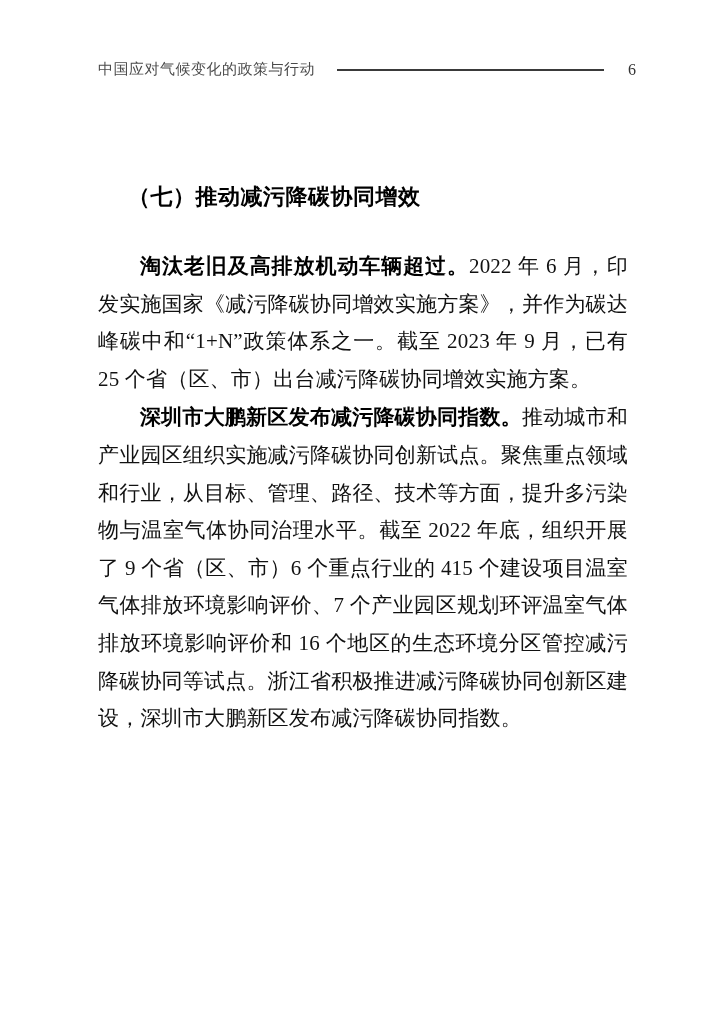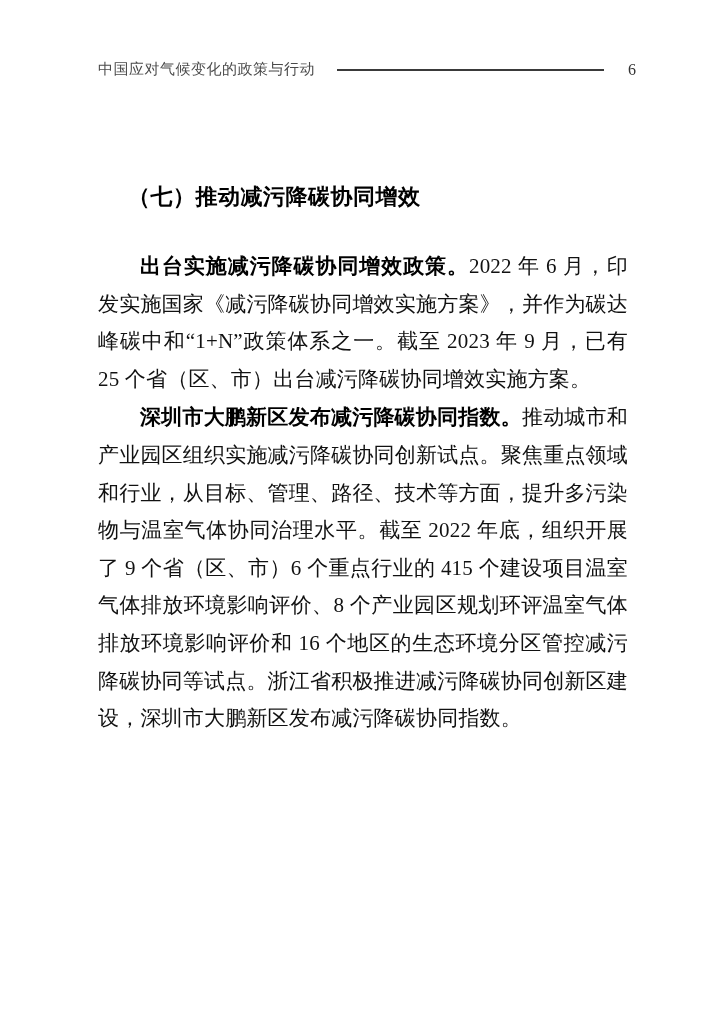--- a/index.html
+++ b/index.html
@@ -85,23 +85,23 @@
     <span class="header-title">中国应对气候变化的政策与行动</span>
     <span class="header-rule"></span>
     <span class="header-page-number">6</span>
   </div>
 
   <div class="content">
 
     <h2 class="section-heading">（七）推动减污降碳协同增效</h2>
 
     <p class="body-paragraph">
-      <span class="paragraph-lead">出台实施减污降碳协同增效政策。</span><span>2022 年 6 月，印发实施国家《减污降碳协同增效实施方案》，并作为碳达峰碳中和“1+N”政策体系之一。截至 2023 年 9 月，已有 25 个省（区、市）出台减污降碳协同增效实施方案。</span>
+      <span class="paragraph-lead">淘汰老旧及高排放机动车辆超过。</span><span>2022 年 6 月，印发实施国家《减污降碳协同增效实施方案》，并作为碳达峰碳中和“1+N”政策体系之一。截至 2023 年 9 月，已有 25 个省（区、市）出台减污降碳协同增效实施方案。</span>
     </p>
 
     <p class="body-paragraph">
-      <span class="paragraph-lead">深圳市大鹏新区发布减污降碳协同指数。</span><span>推动城市和产业园区组织实施减污降碳协同创新试点。聚焦重点领域和行业，从目标、管理、路径、技术等方面，提升多污染物与温室气体协同治理水平。截至 2022 年底，组织开展了 9 个省（区、市）6 个重点行业的 415 个建设项目温室气体排放环境影响评价、8 个产业园区规划环评温室气体排放环境影响评价和 16 个地区的生态环境分区管控减污降碳协同等试点。浙江省积极推进减污降碳协同创新区建设，深圳市大鹏新区发布减污降碳协同指数。</span>
+      <span class="paragraph-lead">深圳市大鹏新区发布减污降碳协同指数。</span><span>推动城市和产业园区组织实施减污降碳协同创新试点。聚焦重点领域和行业，从目标、管理、路径、技术等方面，提升多污染物与温室气体协同治理水平。截至 2022 年底，组织开展了 9 个省（区、市）6 个重点行业的 415 个建设项目温室气体排放环境影响评价、7 个产业园区规划环评温室气体排放环境影响评价和 16 个地区的生态环境分区管控减污降碳协同等试点。浙江省积极推进减污降碳协同创新区建设，深圳市大鹏新区发布减污降碳协同指数。</span>
     </p>
 
 
   </div>
 
 </div>
 
 </body></html>

